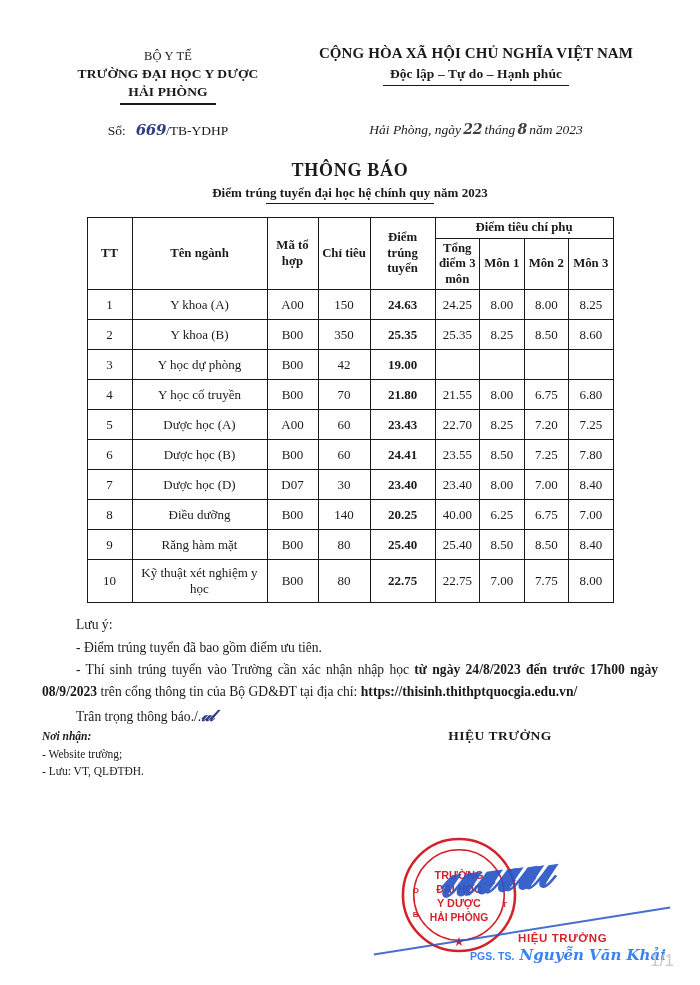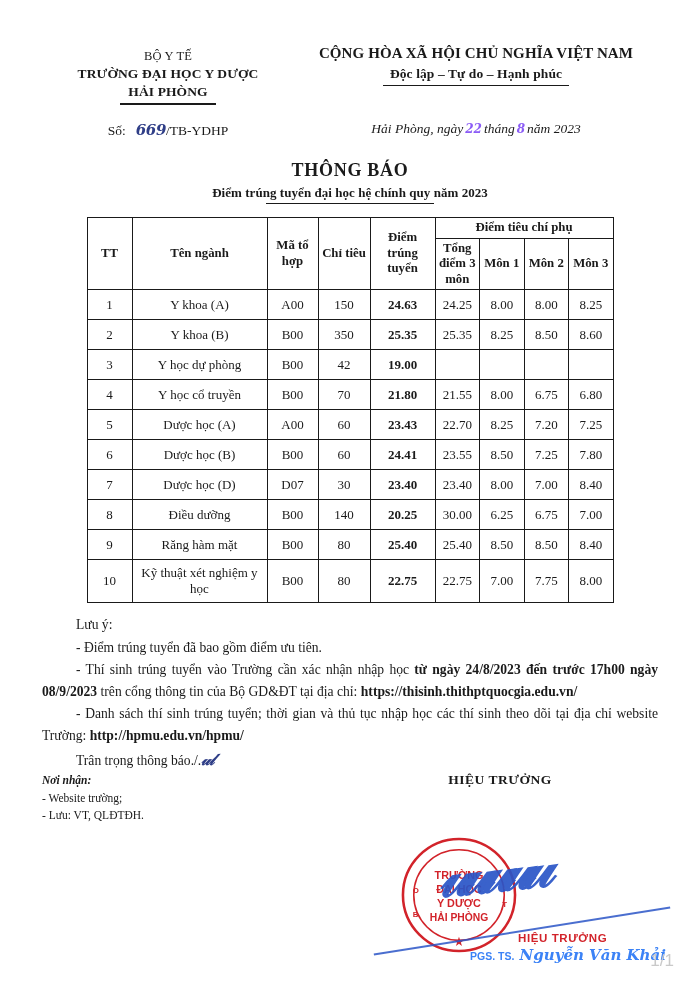--- a/index.html
+++ b/index.html
@@ -47,21 +47,21 @@
     font-family:"DejaVu Serif",serif;
     color:#2f3e87;
     font-style:italic;
     font-size:15px;
     font-weight:600;
     letter-spacing:-.3px;
     margin-left:10px;
   }
   .ink-sm{
     font-family:"DejaVu Serif",serif;
-    color:#8b5cf6;font-style:italic;font-size:12px;font-weight:600;
+    color:#404040;font-style:italic;font-size:14px;font-weight:600;
     padding:0 2px;
   }
 
   
   .title-wrap{text-align:center;margin-top:21px;}
   .doc-title{font-weight:bold;font-size:18px;letter-spacing:.7px;}
   .doc-sub{font-weight:bold;font-size:13px;margin-top:4px;letter-spacing:.05px;}
   .uline-sub{width:168px;height:1.3px;background:#1a1a1a;margin:2px auto 0 auto;}
 
   
@@ -283,21 +283,21 @@
           <td>8.00</td>
           <td>7.00</td>
           <td>8.40</td>
         </tr>
         <tr class="datarow">
           <td>8</td>
           <td class="name">Điều dưỡng</td>
           <td>B00</td>
           <td>140</td>
           <td class="bold">20.25</td>
-          <td>30.00</td>
+          <td>40.00</td>
           <td>6.25</td>
           <td>6.75</td>
           <td>7.00</td>
         </tr>
         <tr class="datarow">
           <td>9</td>
           <td class="name">Răng hàm mặt</td>
           <td>B00</td>
           <td>80</td>
           <td class="bold">25.40</td>
@@ -317,21 +317,20 @@
           <td>7.75</td>
           <td>8.00</td>
         </tr>
       </tbody>
   </table>
 
   <div class="notes">
     <div class="p">Lưu ý:</div>
     <div class="p">- Điểm trúng tuyển đã bao gồm điểm ưu tiên.</div>
     <div class="p"><span>- Thí sinh trúng tuyển vào Trường cần xác nhận nhập học </span><b>từ ngày 24/8/2023 đến trước 17h00 ngày 08/9/2023</b><span> trên cổng thông tin của Bộ GD&amp;ĐT tại địa chỉ: </span><b>https://thisinh.thithptquocgia.edu.vn/</b></div>
-    <div class="p"><span>- Danh sách thí sinh trúng tuyển; thời gian và thủ tục nhập học các thí sinh theo dõi tại địa chỉ website Trường: </span><b>http://hpmu.edu.vn/hpmu/</b></div>
     <div class="p"><span>Trân trọng thông báo./.</span><span class="sig-scribble">𝓊𝓁</span></div>
   </div>
 
   <div class="footer">
     <div class="recv">
       <div class="t">Nơi nhận:</div>
       <div>- Website trường;</div>
       <div>- Lưu: VT, QLĐTĐH.</div>
     </div>
     <div class="sigblock">

